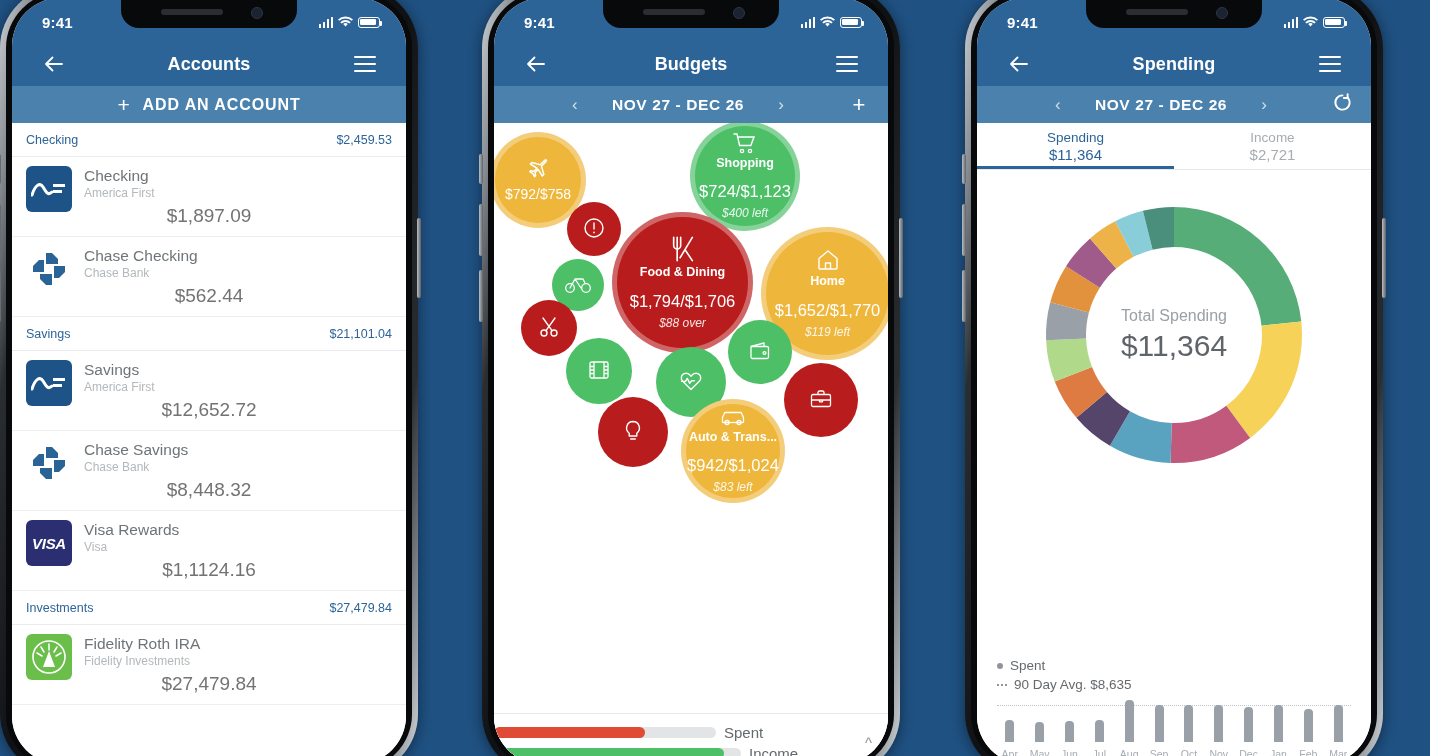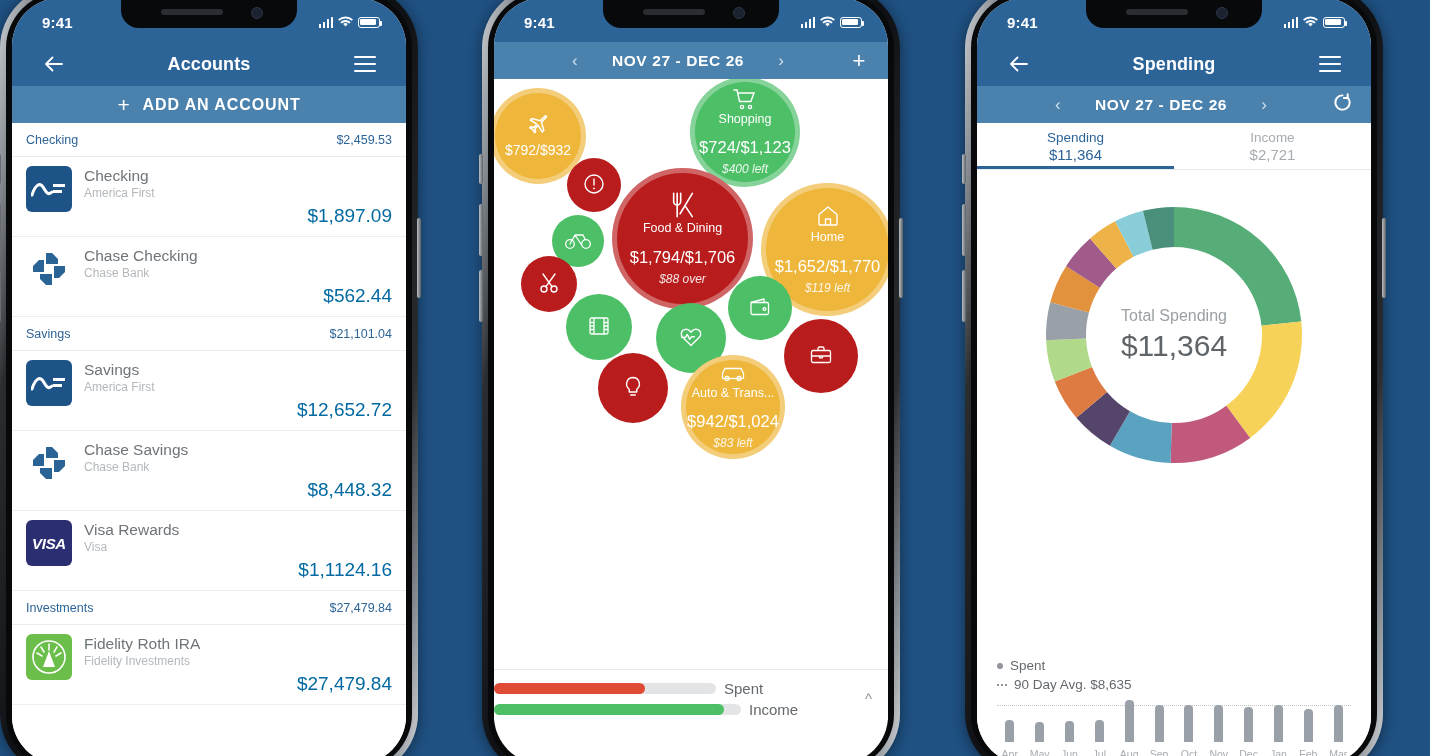--- a/index.html
+++ b/index.html
@@ -94,41 +94,41 @@
     padding:10px 14px 9px;border-bottom:1px solid #e9ebee;
     font-size:12.5px;color:#2d6498;background:#fff;
   }
   .grp-row .amt{font-weight:normal;}
   .acct-row{position:relative;padding:9px 14px 9px;border-bottom:1px solid #eceef0;background:#fff;}
   .acct-top{display:flex;gap:12px;align-items:flex-start;}
   .acct-logo{width:46px;height:46px;border-radius:6px;flex:0 0 46px;position:relative;overflow:hidden;}
   .acct-meta{padding-top:1px;}
   .acct-name{font-size:15.5px;color:#6e7478;line-height:1.12;}
   .acct-sub{font-size:12px;color:#b3b8bc;margin-top:2px;}
-  .acct-bal{text-align:right;font-size:19px;color:#0369a1;margin-top:-7px;}
+  .acct-bal{text-align:center;font-size:19px;color:#737373;margin-top:-7px;}
 
   
   .logo-af{background:#1d5387;}
   .logo-af svg{position:absolute;left:5px;top:11px;}
   .logo-chase{background:#fff;}
   .logo-chase svg{position:absolute;left:3px;top:3px;}
   .logo-visa{background:#2b2f72;display:flex;align-items:center;justify-content:center;}
   .logo-visa span{color:#fff;font-style:italic;font-weight:bold;font-size:15px;letter-spacing:-.3px;}
   .logo-fid{background:#6cbe4b;display:flex;align-items:center;justify-content:center;}
 
   
   .bubble-area{position:relative;background:#fff;height:calc(100% - 125px);overflow:hidden;}
   .bub{
     position:absolute;border-radius:50%;
     display:flex;flex-direction:column;align-items:center;justify-content:center;
     color:#fff;text-align:center;box-sizing:border-box;cursor:pointer;
   }
   .bub.ring{border:5px solid rgba(255,255,255,.32);}
   .bub .ico{margin-bottom:2px;line-height:0;}
-  .bub .bname{font-size:12.5px;line-height:1.15;white-space:nowrap;}
+  .bub .bname{font-size:12.5px;line-height:1.15;white-space:nowrap;font-weight:bold;}
   .bub .bamt{font-size:16.5px;line-height:1.2;white-space:nowrap;margin-top:12px;}
   .bub .bleft{font-size:12px;font-style:italic;color:rgba(255,255,255,.88);margin-top:4px;white-space:nowrap;}
   .bub .bamt-sm{font-size:14px;line-height:1.2;white-space:nowrap;margin-top:3px;}
   .c-red{background:#b91c1c;}
   .c-green{background:#4cbf67;}
   .c-yellow{background:#eeb63a;}
 
   .legend-panel{
     position:absolute;left:0;right:0;bottom:0;background:#fff;
     border-top:1px solid #e7e9eb;padding:8px 0 0;
@@ -359,38 +359,51 @@
               <i></i>
             </span>
           <svg width="15" height="12" viewBox="0 0 15 12">
               <path d="M7.5 10.6 5.2 8.1a3.3 3.3 0 0 1 4.6 0Zm0-4.6a5.6 5.6 0 0 0-3.9 1.6L2.3 6.2a7.5 7.5 0 0 1 10.4 0l-1.3 1.4A5.6 5.6 0 0 0 7.5 6Zm0-3.6a9.2 9.2 0 0 0-6.2 2.4L0 3.5a11 11 0 0 1 15 0l-1.3 1.3A9.2 9.2 0 0 0 7.5 2.4Z" fill="#fff"></path>
             </svg>
           <span class="batt">
               <i></i>
             </span>
         </div>
       </div>
+      <div class="navbar">
+        <div class="nav-back">
+          <svg width="24" height="24" viewBox="0 0 24 24">
+              <path d="M10.5 5.5 4 12l6.5 6.5M4 12h16" stroke="#fff" stroke-width="1.8" fill="none" stroke-linecap="round" stroke-linejoin="round"></path>
+            </svg>
+        </div>
+        <div class="nav-title">Budgets</div>
+        <div class="nav-menu">
+            <span></span>
+            <span></span>
+            <span></span>
+          </div>
+      </div>
       <div class="subbar">
         <div class="date-wrap">
           <span class="chev">‹</span>
           <span class="date-lbl">NOV 27 - DEC 26</span>
           <span class="chev">›</span>
         </div>
         <span class="sub-action">+</span>
       </div>
 
       <div class="bubble-area">
 
         <div class="bub c-yellow ring" style="left:-4px;top:9px;width:96px;height:96px;">
           <span class="ico">
             <svg width="24" height="24" viewBox="0 0 24 24" fill="none" stroke="#fff" stroke-width="1.5" stroke-linejoin="round">
                 <path d="M20.5 3.5c-.8-.8-2 0-2.7.7l-3.6 3.6-8.4-2.3-1.5 1.5 6.6 4.2-3 3-3.2-.5-1 1 3.1 1.8 1.8 3.1 1-1-.5-3.2 3-3 4.2 6.6 1.5-1.5-2.3-8.4 3.6-3.6c.7-.7 1.5-1.9.7-2.7z"></path>
               </svg>
           </span>
-          <span class="bamt-sm">$792/$932</span>
+          <span class="bamt-sm">$792/$758</span>
         </div>
 
         <div class="bub c-green ring" style="left:196px;top:-2px;width:110px;height:110px;">
           <span class="ico">
             <svg width="24" height="22" viewBox="0 0 24 22" fill="none" stroke="#fff" stroke-width="1.4" stroke-linecap="round">
                 <path d="M1 2h3l2.6 11.5h11.2L21 5H6"></path>
                 <circle cx="9" cy="19" r="1.6"></circle>
                 <circle cx="17" cy="19" r="1.6"></circle>
               </svg>
           </span>

